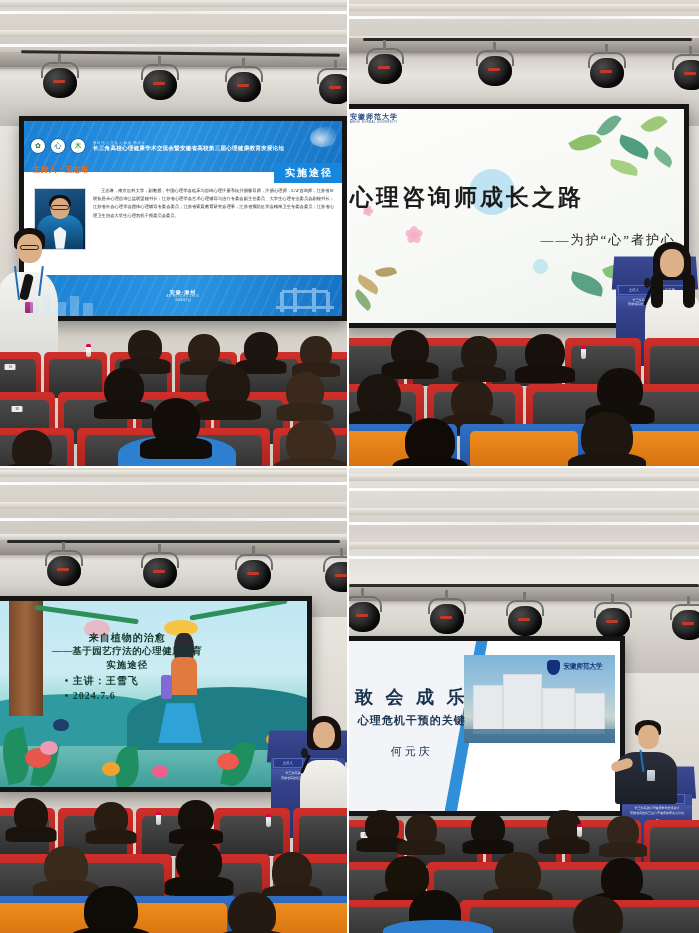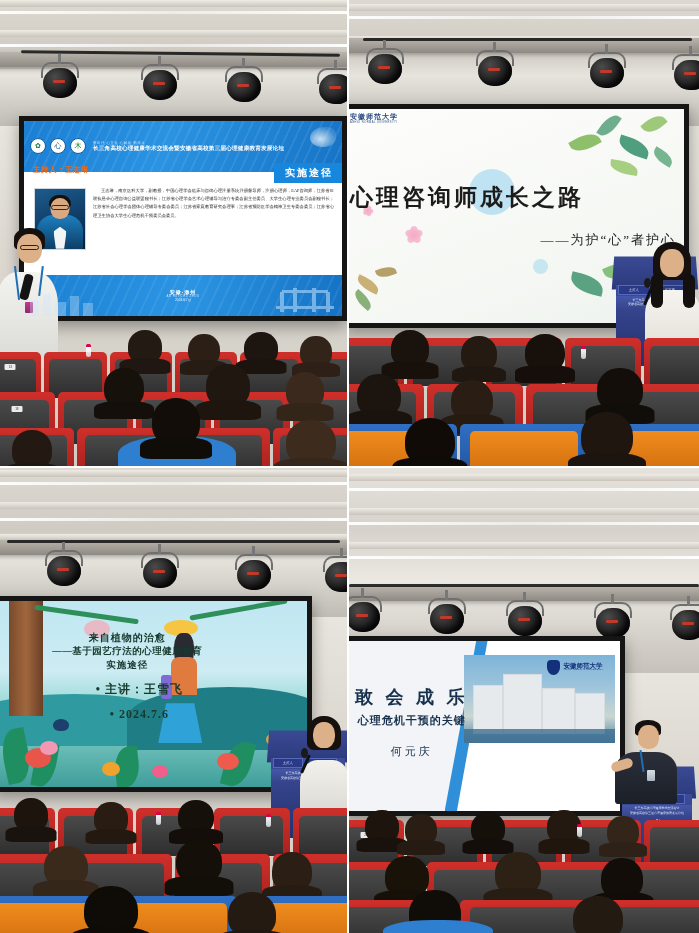--- a/index.html
+++ b/index.html
@@ -145,21 +145,21 @@
   .s3 .girl-skirt { position:absolute; background:#2fa3d8; clip-path:polygon(18% 0,82% 0,100% 100%,0 100%); }
   .s3 .bag { position:absolute; background:#7f6ad6; border-radius:3px; }
   .s3 .flower { position:absolute; border-radius:50%; }
   .s3 .blade { position:absolute; border-radius:60% 0 60% 0; background:#1f8f62; }
   .s3 .bird { position:absolute; width:16px; height:12px; border-radius:50% 50% 45% 45%; background:#1c3f6e; }
   .s3-txt { position:absolute; left:14%; top:16%; width:56%; color:#173a2e; text-align:center;
      font-family:"Liberation Serif","DejaVu Serif",serif; font-weight:bold; line-height:1.45; }
   .s3-t1 { font-size:10px; letter-spacing:1px; }
   .s3-t2 { font-size:9.5px; letter-spacing:.5px; }
   .s3-t3 { font-size:9.5px; letter-spacing:1px; }
-  .s3-b { font-size:12px; font-weight:bold; margin-top:8px; text-align:center; padding-left:14%; letter-spacing:1px;}
+  .s3-b { font-size:10px; font-weight:bold; margin-top:1px; text-align:left; padding-left:14%; letter-spacing:1px;}
   .s3-b::before { content:"•  "; }
 
   
   .s4 { position:relative; background:#f2f4f7; overflow:hidden; }
   .s4 .diag { position:absolute; right:0; top:0; bottom:0; width:64%;
      background:#2f8fd8; clip-path:polygon(18% 0,100% 0,100% 100%,0 100%); }
   .s4 .diag2 { position:absolute; right:0; top:0; bottom:0; width:62%;
      background:#ffffff; clip-path:polygon(22% 0,100% 0,100% 100%,4% 100%); }
   .s4 .photo { position:absolute; right:2%; top:8%; width:55%; height:52%;
      background:linear-gradient(180deg,#7fb4d8 0%,#9cc4dc 35%,#c9d6d2 70%,#4e7fa0 100%);

